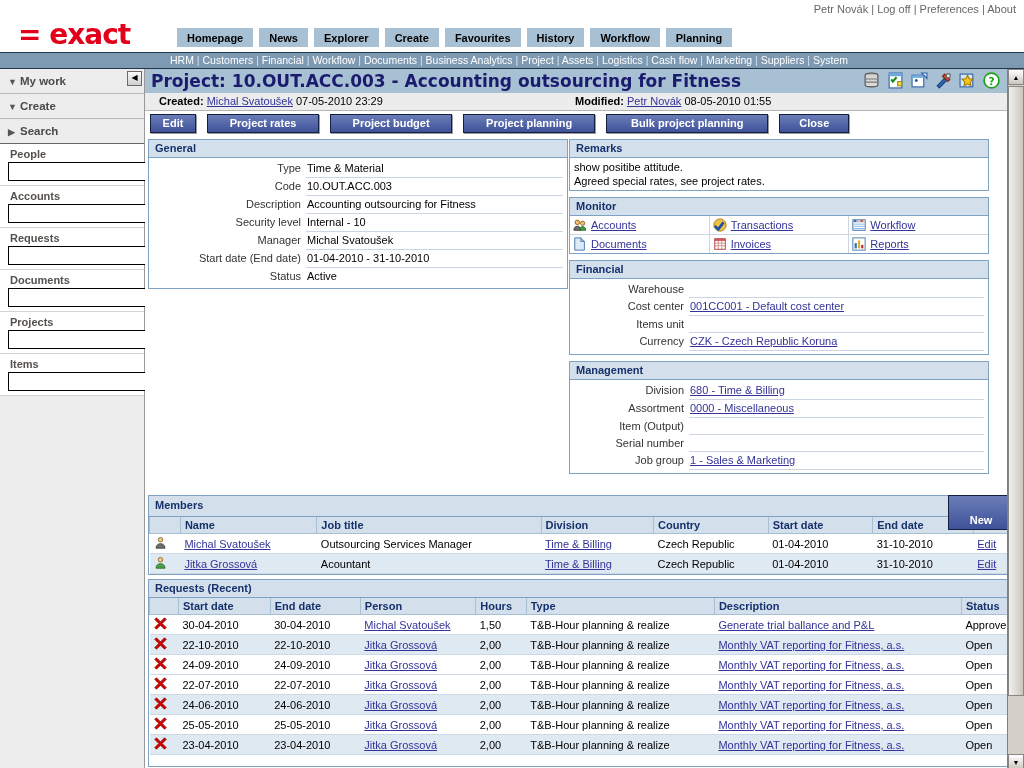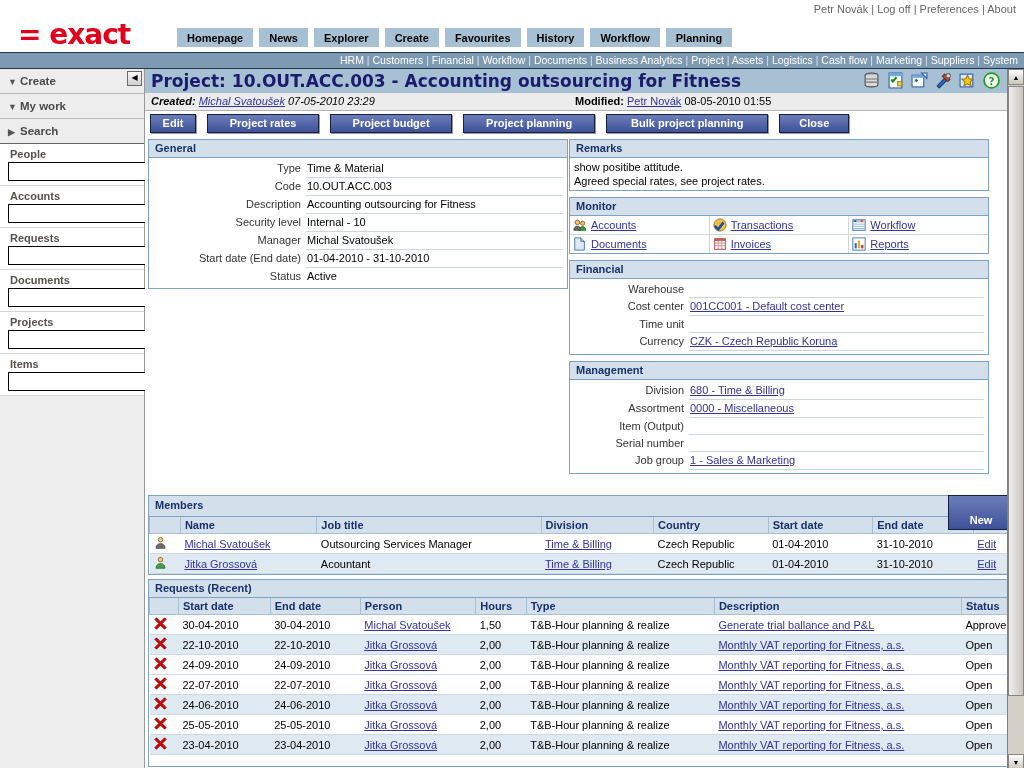--- a/index.html
+++ b/index.html
@@ -18,21 +18,21 @@
   #userlinks a{color:#666;text-decoration:none;}
 
   
   #brandrow{height:30px;position:relative;background:#fff;}
   #logo{position:absolute;left:18px;top:-4px;font-size:28px;font-weight:bold;
         color:#E2001A;letter-spacing:-1px;font-family:"DejaVu Sans",sans-serif;}
   #menurow{position:absolute;left:145px;top:6px;height:22px;padding-left:32px;}
   .menutab{display:inline-block;background:#a8c0d4;color:#000;font-weight:bold;
            font-size:11px;padding:4px 10px 3px 10px;margin-right:6px;vertical-align:top;}
   #subbar{height:15px;background:#7e9ab3;border-top:1px solid #22364a;
-          border-bottom:1px solid #22364a;text-align:right;padding-right:6px;
+          border-bottom:1px solid #22364a;text-align:center;padding-right:6px;
           color:#fff;font-size:10.5px;line-height:15px;}
   #subbar a{color:#fff;text-decoration:none;}
   #subbar .sep{color:#d8e4ee;}
 
   
   #wrap{position:relative;height:701px;}
 
   
   #sidebar{position:absolute;left:0;top:0;width:144px;height:701px;
            background:#ededed;border-right:1px solid #999;}
@@ -58,21 +58,21 @@
   #content{position:absolute;left:145px;top:0;width:879px;height:701px;background:#fff;}
 
   #pagehead{height:24px;background:#a8c0d4;position:relative;}
   #pagetitle{position:absolute;left:6px;top:2px;font-size:17px;font-weight:bold;
              color:#1b1b6e;font-family:"DejaVu Sans",sans-serif;}
   #headicons{position:absolute;right:24px;top:3px;display:flex;gap:7px;align-items:center;}
   .hicon{width:17px;height:17px;display:block;cursor:pointer;}
 
   #meta{height:17px;background:#ececec;border-bottom:1px solid #b5b5b5;
         font-size:11px;position:relative;line-height:17px;}
-  #meta .m-created{position:absolute;left:6px;font-style:italic;}
+  #meta .m-created{position:absolute;left:14px;}
   #meta .m-modified{position:absolute;left:430px;}
   #meta b{font-weight:bold;}
 
   #btnrow{height:25px;padding:3px 0 0 5px;background:#fff;}
   .btn{display:inline-block;background:#4a5d9e;
        background:linear-gradient(#6b7db8,#3f529a);
        border:1px solid #14203f;box-shadow:1px 1px 0 #9a9a9a;
        color:#fff;font-weight:bold;font-size:11px;text-align:center;
        padding:2px 0 3px 0;margin-right:8px;cursor:pointer;vertical-align:top;}
 
@@ -150,24 +150,24 @@
 <div id="subbar">
   <a>HRM</a><span class="sep"> | </span><a>Customers</a><span class="sep"> | </span><a>Financial</a><span class="sep"> | </span><a>Workflow</a><span class="sep"> | </span><a>Documents</a><span class="sep"> | </span><a>Business Analytics</a><span class="sep"> | </span><a>Project</a><span class="sep"> | </span><a>Assets</a><span class="sep"> | </span><a>Logistics</a><span class="sep"> | </span><a>Cash flow</a><span class="sep"> | </span><a>Marketing</a><span class="sep"> | </span><a>Suppliers</a><span class="sep"> | </span><a>System</a>
 </div>
 
 <div id="wrap">
 
   <div id="sidebar">
     <div id="sb-collapse">◀</div>
 
     <div class="sb-head">
+      <span class="arr">▼</span><span>My work</span>
+    </div>
+    <div class="sb-head">
       <span class="arr">▼</span><span>Create</span>
-    </div>
-    <div class="sb-head">
-      <span class="arr">▼</span><span>My work</span>
     </div>
     <div class="sb-head" style="border-bottom:1px solid #666;">
       <span class="arr">▶</span><span>Search</span>
     </div>
 
     <div class="sb-grp">
       <div class="sb-label">People</div>
       <div class="sb-inputrow">
         <input class="sb-input" value="" style="">
         <div class="sb-go">➔</div>
@@ -384,21 +384,21 @@
           <div style="padding:2px 4px 3px 4px;">
             <div class="frow">
                 <div class="flabel" style="width:110px">Warehouse</div>
                 <div class="fval empty"></div>
               </div>
             <div class="frow">
                 <div class="flabel" style="width:110px">Cost center</div>
                 <div class="fval"><a>001CC001 - Default cost center</a></div>
               </div>
             <div class="frow">
-                <div class="flabel" style="width:110px">Time unit</div>
+                <div class="flabel" style="width:110px">Items unit</div>
                 <div class="fval empty"></div>
               </div>
             <div class="frow">
                 <div class="flabel" style="width:110px">Currency</div>
                 <div class="fval"><a>CZK - Czech Republic Koruna</a></div>
               </div>
           </div>
         </div>
 
         <div class="panel">

